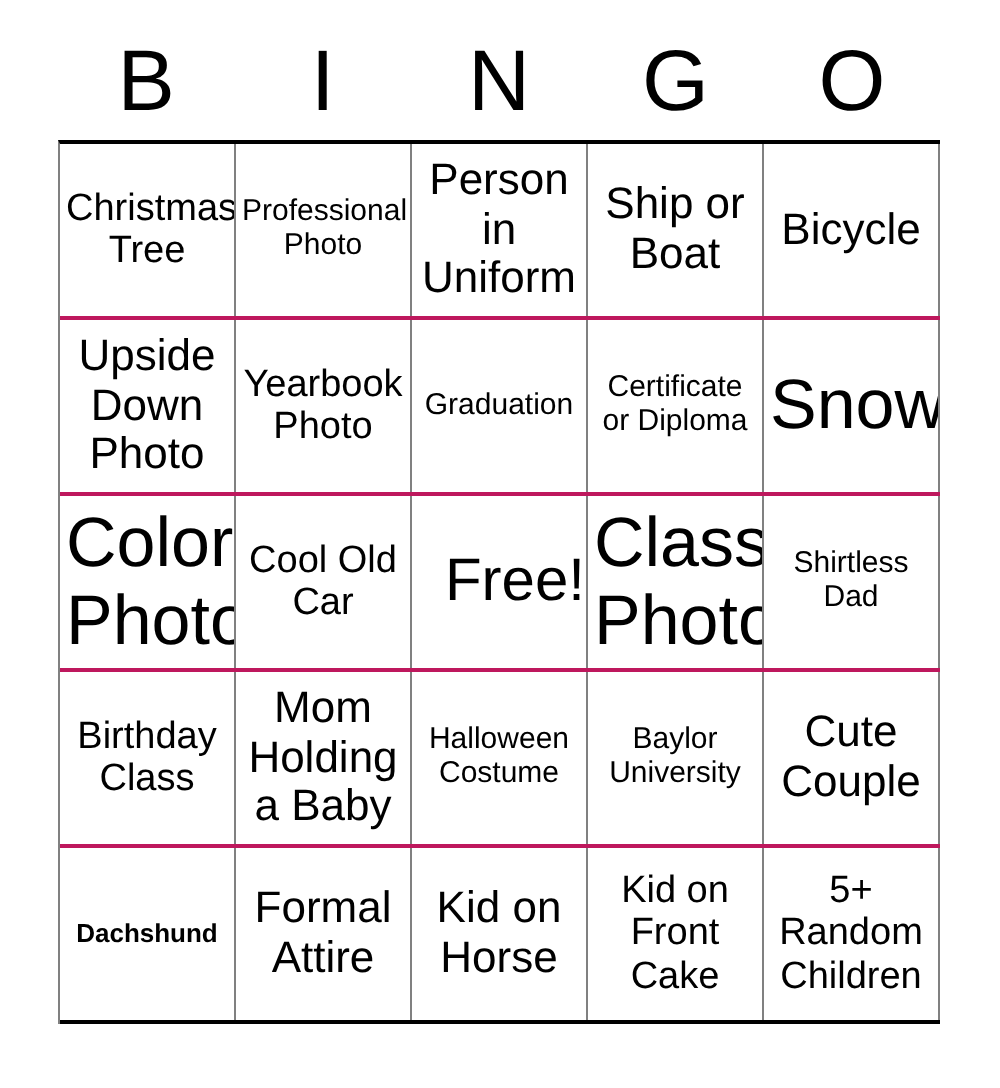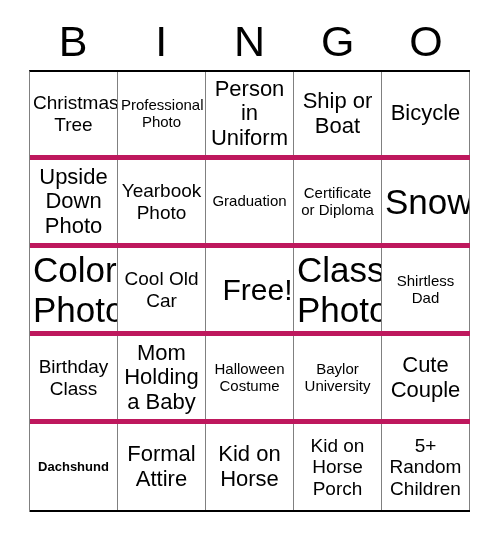--- a/index.html
+++ b/index.html
@@ -47,21 +47,21 @@
   .grid {
     width: 441px;
     border-top: 2px solid #000000;
     border-left: 1px solid #808080;
     box-sizing: border-box;
   }
   .grid-row {
     display: flex;
     width: 100%;
     height: 88px;
-    border-bottom: 5px solid #be185d;
+    border-bottom: 2px solid #be185d;
     box-sizing: border-box;
   }
   .grid-row:last-child {
     border-bottom: 2px solid #000000;
   }
   .cell {
     flex: 1 1 0;
     min-width: 0;
     border-right: 1px solid #808080;
     box-sizing: border-box;
@@ -174,21 +174,21 @@
         <div class="cell">
           <span class="fs-xs">Dachshund</span>
         </div>
         <div class="cell">
           <span class="fs-lg">Formal Attire</span>
         </div>
         <div class="cell">
           <span class="fs-lg">Kid on Horse</span>
         </div>
         <div class="cell">
-          <span class="fs-md">Kid on Horse Porch</span>
+          <span class="fs-md">Kid on Front Cake</span>
         </div>
         <div class="cell">
           <span class="fs-md">5+ Random Children</span>
         </div>
       </div>
     </div>
 
 </div>
 
 </body></html>

